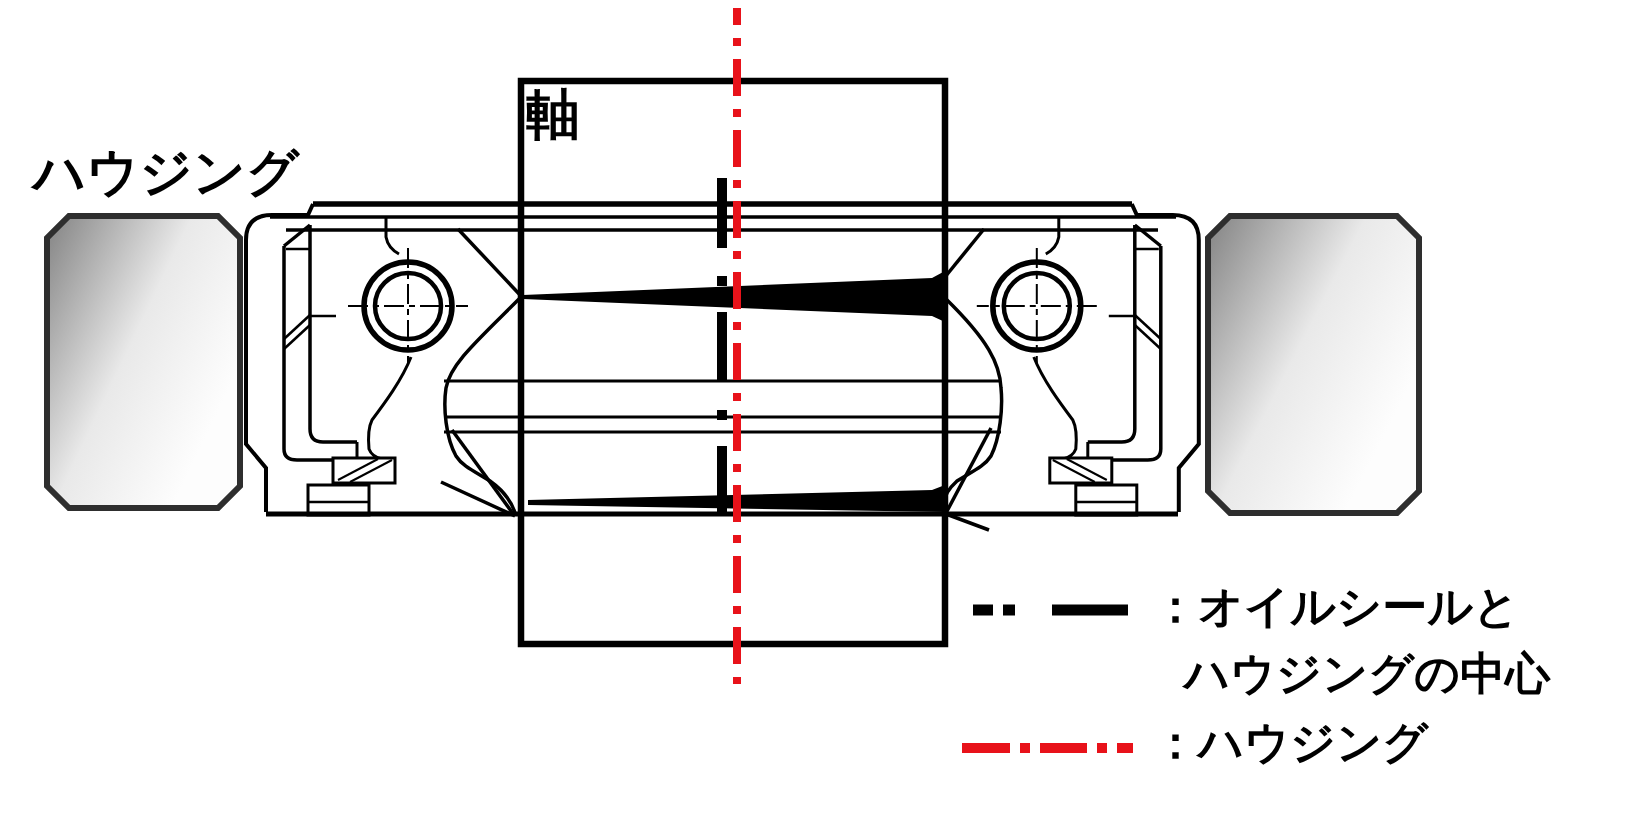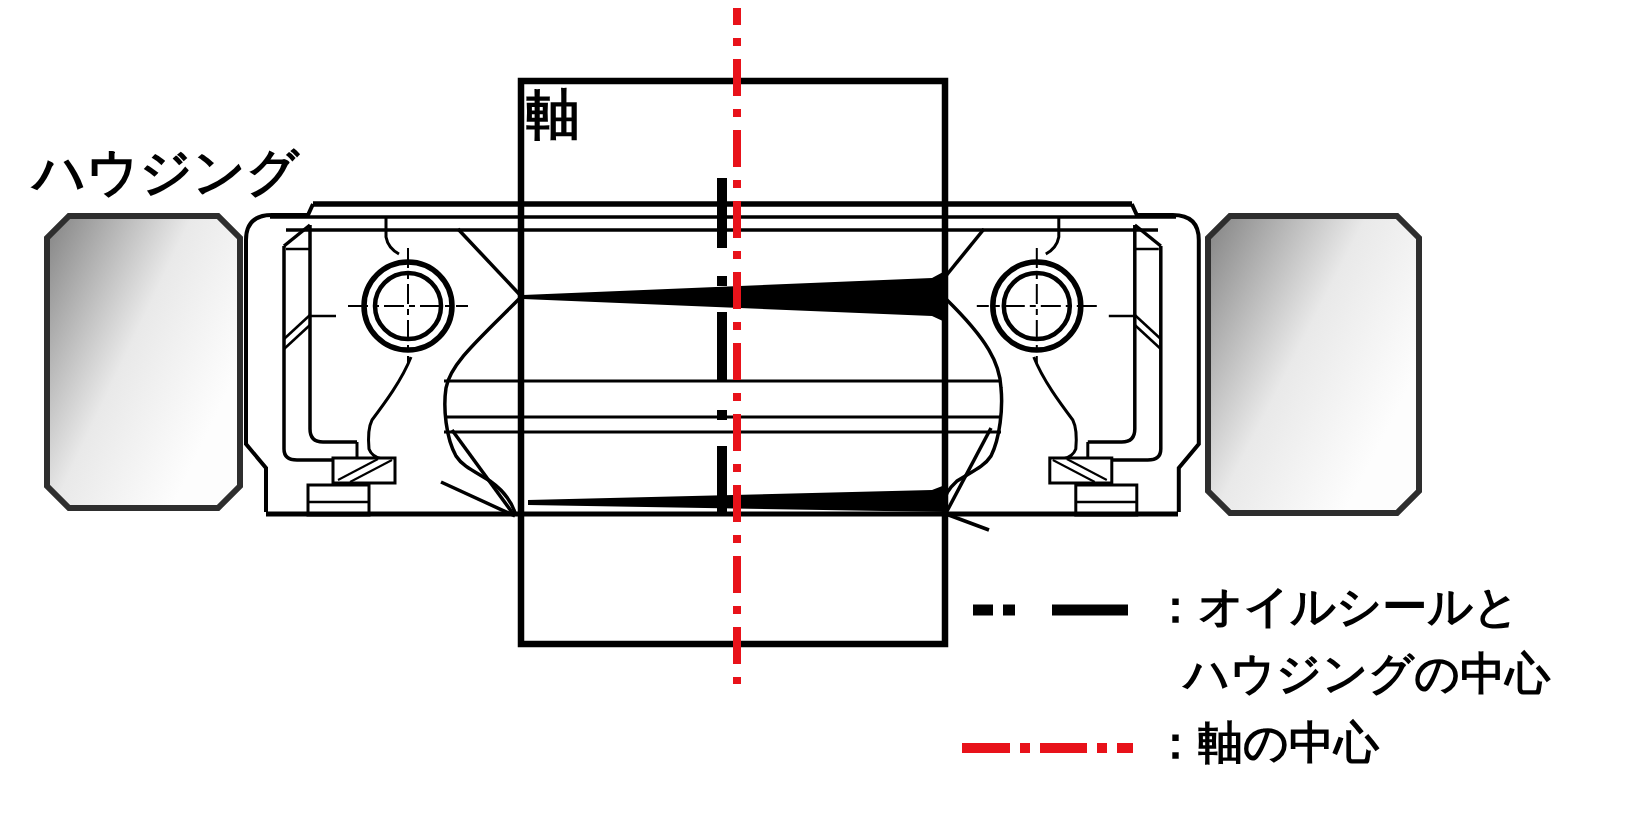--- a/index.html
+++ b/index.html
@@ -90,15 +90,15 @@
 
     <path stroke="#000" stroke-width="11" fill="none" d="M973,602 H993 M1003,602 H1015 M1052,602 H1128"></path>
     <path stroke-width="10" fill="none" d="M962,740 H1010 M1020,740 H1030 M1040,740 H1087 M1097,740 H1107 M1117,740 H1133" stroke="#e8121a"></path>
   </svg>
 
   <div class="lbl lbl-housing">ハウジング</div>
   <div class="lbl lbl-shaft">軸</div>
 
   <div class="lbl lbl-legend1a">：オイルシールと</div>
   <div class="lbl lbl-legend1b">ハウジングの中心</div>
-  <div class="lbl lbl-legend2">：軸の中心</div>
+  <div class="lbl lbl-legend2">：ハウジング</div>
 
 </div>
 
 </body></html>

